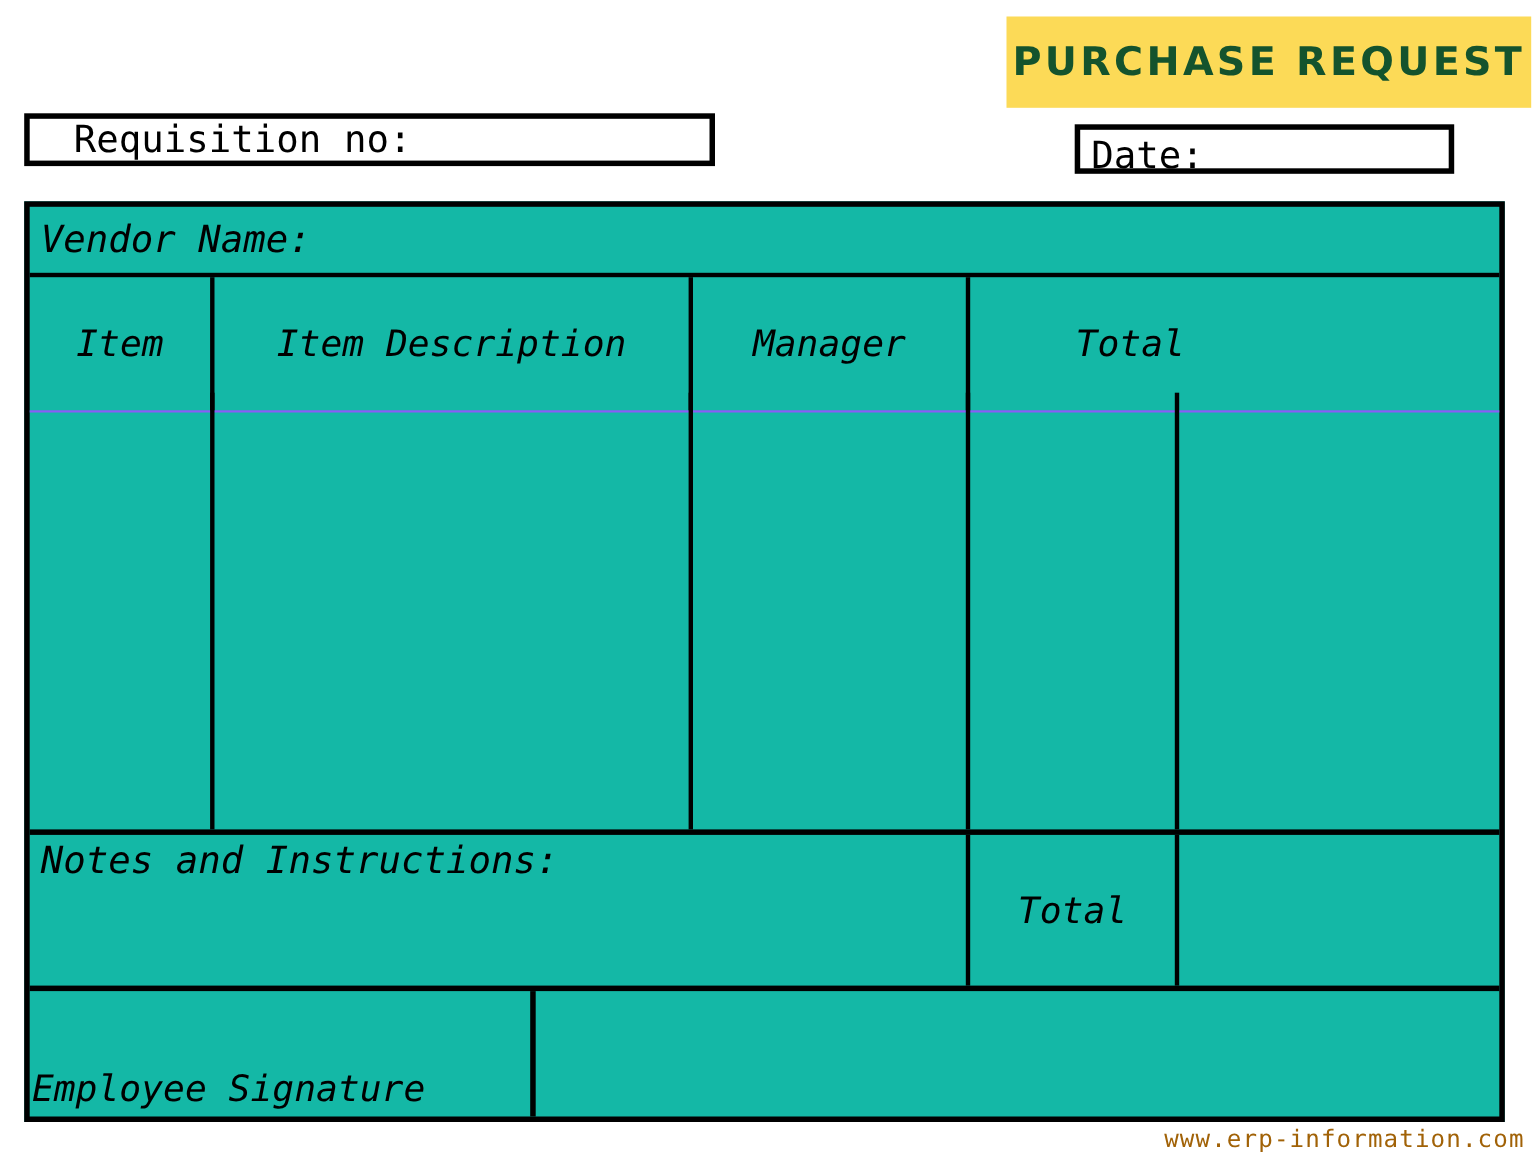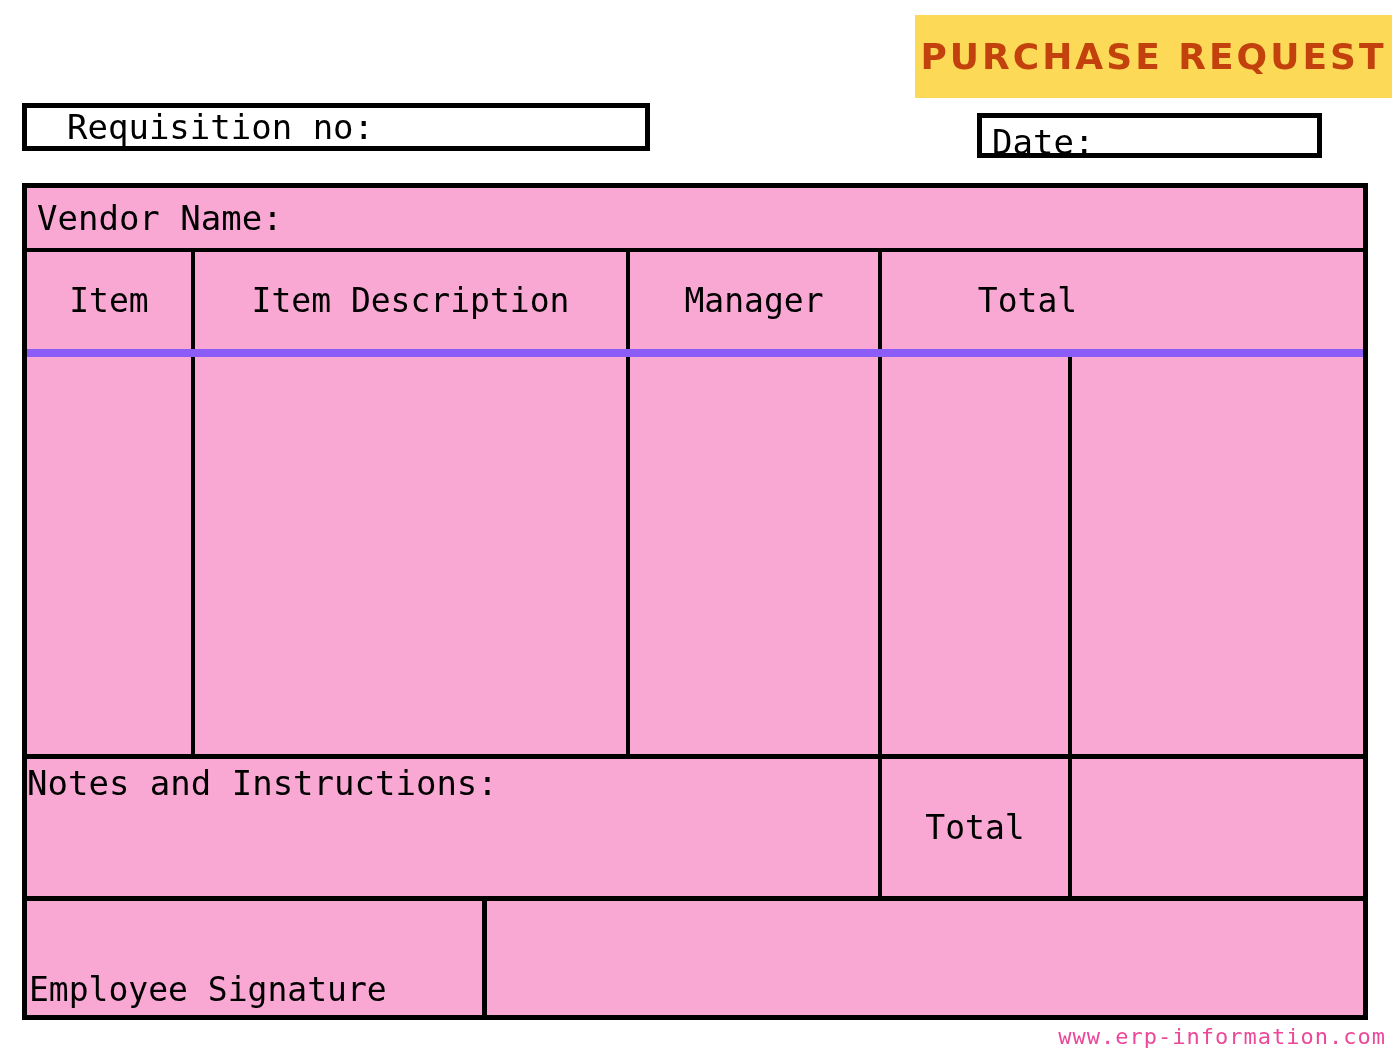--- a/index.html
+++ b/index.html
@@ -26,21 +26,21 @@
     background: #fcda57;
     display: flex;
     align-items: center;
     justify-content: center;
   }
   #title-banner .title-text {
     font-family: "DejaVu Sans", "Liberation Sans", sans-serif;
     font-weight: bold;
     font-size: 36px;
     letter-spacing: 3px;
-    color: #c2410c;
+    color: #14532d;
     white-space: pre;
   }
 
   
   #requisition-box {
     position: absolute;
     left: 22px;
     top: 103px;
     width: 628px;
     height: 48px;
@@ -79,21 +79,22 @@
 
   
   #main-table {
     position: absolute;
     left: 22px;
     top: 183px;
     width: 1346px;
     height: 837px;
     border: 5px solid #000000;
     box-sizing: border-box;
-    background: #f9a8d4;
+    background: #14b8a6;
+    font-style: italic;
   }
 
   .row-vendor {
     position: absolute;
     left: 0;
     top: 0;
     right: 0;
     height: 64px;
     border-bottom: 4px solid #000000;
     box-sizing: border-box;
@@ -106,22 +107,22 @@
     line-height: 1;
     white-space: pre;
   }
 
   
   .row-header {
     position: absolute;
     left: 0;
     top: 64px;
     right: 0;
-    height: 105px;
-    border-bottom: 8px solid #8b5cf6;
+    height: 123px;
+    border-bottom: 2px solid #8b5cf6;
     box-sizing: border-box;
     display: flex;
   }
   .row-header .hcell {
     border-right: 4px solid #000000;
     box-sizing: border-box;
     display: flex;
     align-items: center;
     justify-content: center;
     font-size: 33px;
@@ -160,20 +161,21 @@
     right: 0;
     height: 142px;
     border-bottom: 5px solid #000000;
     box-sizing: border-box;
     display: flex;
   }
   .notes-cell {
     width: 855px;
     border-right: 4px solid #000000;
     box-sizing: border-box;
+    padding-left: 10px;
     padding-top: 6px;
   }
   .notes-cell .field-label {
     font-size: 34px;
     line-height: 1.1;
     white-space: pre;
   }
   .total-label-cell {
     width: 190px;
     border-right: 4px solid #000000;
@@ -216,21 +218,21 @@
     flex: 1;
     padding-left: 25px;
   }
 
   
   #footer-url {
     position: absolute;
     right: 14px;
     top: 1024px;
     font-size: 22px;
-    color: #ec4899;
+    color: #a16207;
     letter-spacing: 1px;
     white-space: pre;
   }
 </style>
 </head>
 <body>
 
 <div id="title-banner">
   <span class="title-text">PURCHASE REQUEST</span>
 </div>

